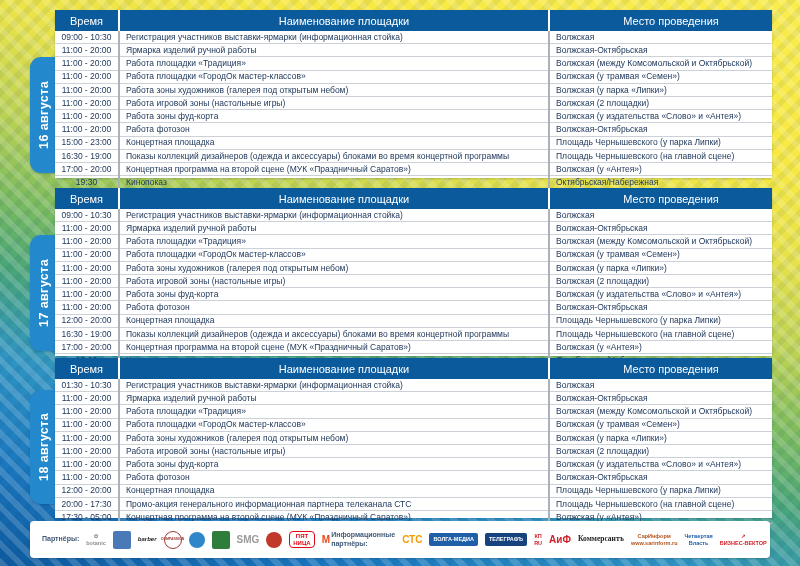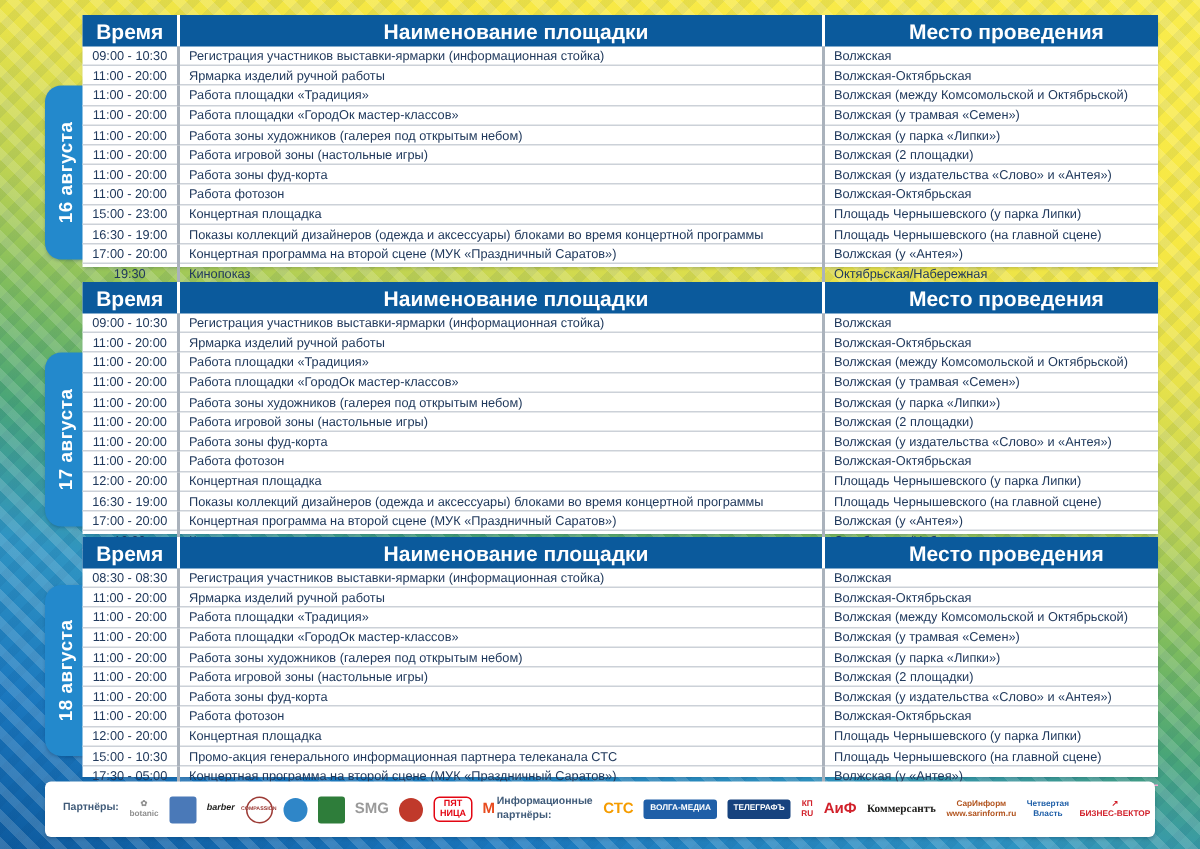--- a/index.html
+++ b/index.html
@@ -33,21 +33,21 @@
     box-shadow:0 1px 2px rgba(0,40,80,.2);
   }
   .box-1{top:10px;height:168px;}
   .box-2{top:188px;height:168px;}
   .box-3{top:358px;height:160px;}
   table.schedule{border-collapse:collapse;width:100%;table-layout:fixed;}
   table.schedule col.c-time{width:64px;}
   table.schedule col.c-venue{width:430px;}
   table.schedule col.c-place{width:223px;}
   table.schedule th{
-    height:21px;color:#fff;font-size:14px;font-weight:bold;
+    height:21px;color:#fff;font-size:11px;font-weight:normal;
     text-align:center;vertical-align:middle;padding:0;
   }
   table.schedule th + th{border-left:2px solid #fff;padding-left:20px;}
   table.schedule td{
     height:12.2px;font-size:8.5px;color:#20395c;line-height:1;
     padding:0 6px;white-space:nowrap;overflow:hidden;
     border-bottom:1px solid #ccd1d8;vertical-align:middle;
   }
   table.schedule td + td{border-left:2px solid #aab2bc;}
   table.schedule td:first-child{text-align:center;font-weight:normal;padding:0 2px;}
@@ -259,21 +259,21 @@
         </colgroup>
       <thead>
         <tr>
           <th style="background: rgb(11, 90, 156);">Время</th>
           <th style="background: rgb(11, 90, 156);">Наименование площадки</th>
           <th style="background: rgb(11, 90, 156);">Место проведения</th>
         </tr>
       </thead>
       <tbody>
           <tr>
-            <td>08:30 - 08:30</td>
+            <td>01:30 - 10:30</td>
             <td>Регистрация участников выставки-ярмарки (информационная стойка)</td>
             <td>Волжская</td>
           </tr>
           <tr>
             <td>11:00 - 20:00</td>
             <td>Ярмарка изделий ручной работы</td>
             <td>Волжская-Октябрьская</td>
           </tr>
           <tr>
             <td>11:00 - 20:00</td>
@@ -304,21 +304,21 @@
             <td>11:00 - 20:00</td>
             <td>Работа фотозон</td>
             <td>Волжская-Октябрьская</td>
           </tr>
           <tr>
             <td>12:00 - 20:00</td>
             <td>Концертная площадка</td>
             <td>Площадь Чернышевского (у парка Липки)</td>
           </tr>
           <tr>
-            <td>15:00 - 10:30</td>
+            <td>20:00 - 17:30</td>
             <td>Промо-акция генерального информационная партнера телеканала СТС</td>
             <td>Площадь Чернышевского (на главной сцене)</td>
           </tr>
           <tr>
             <td>17:30 - 05:00</td>
             <td>Концертная программа на второй сцене (МУК «Праздничный Саратов»)</td>
             <td>Волжская (у «Антея»)</td>
           </tr>
         </tbody>
     </table>

